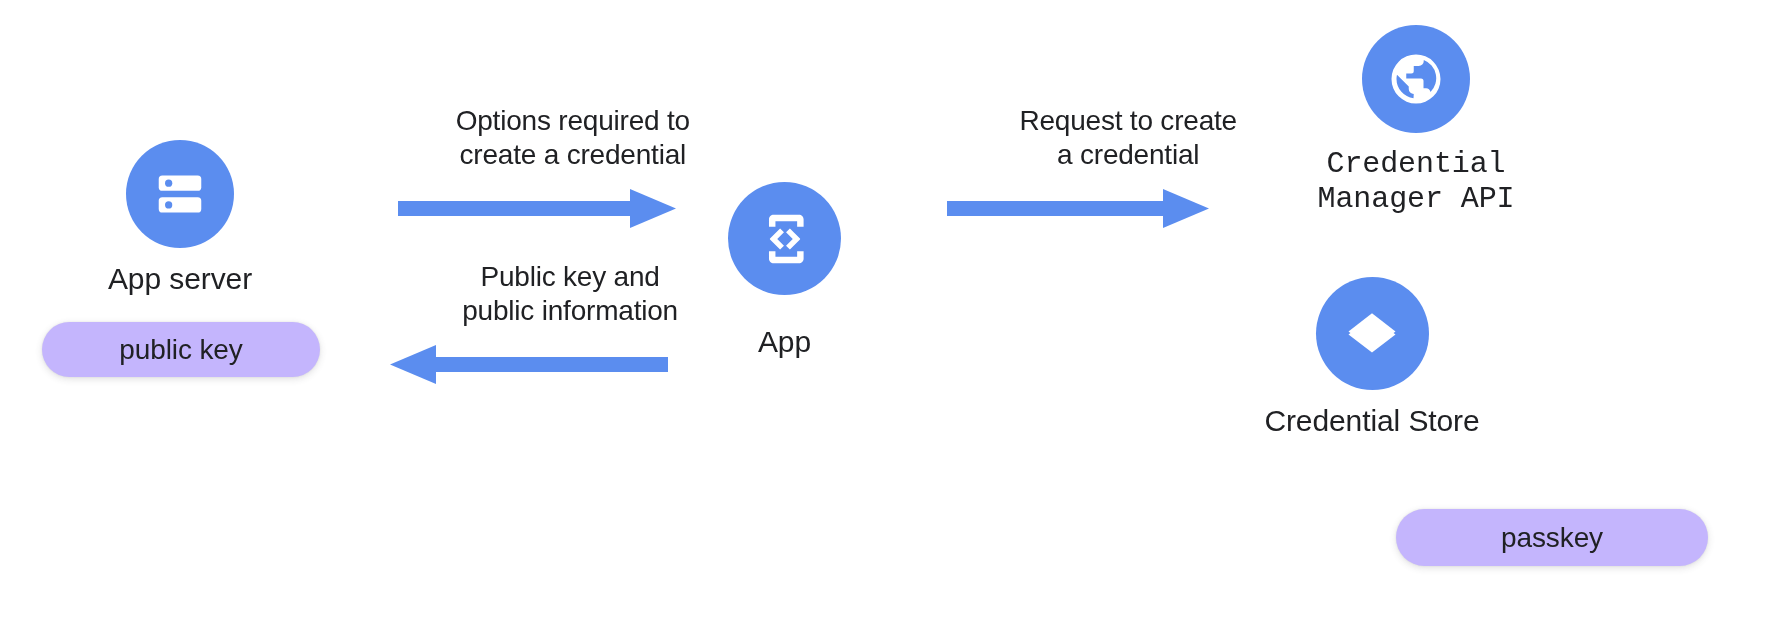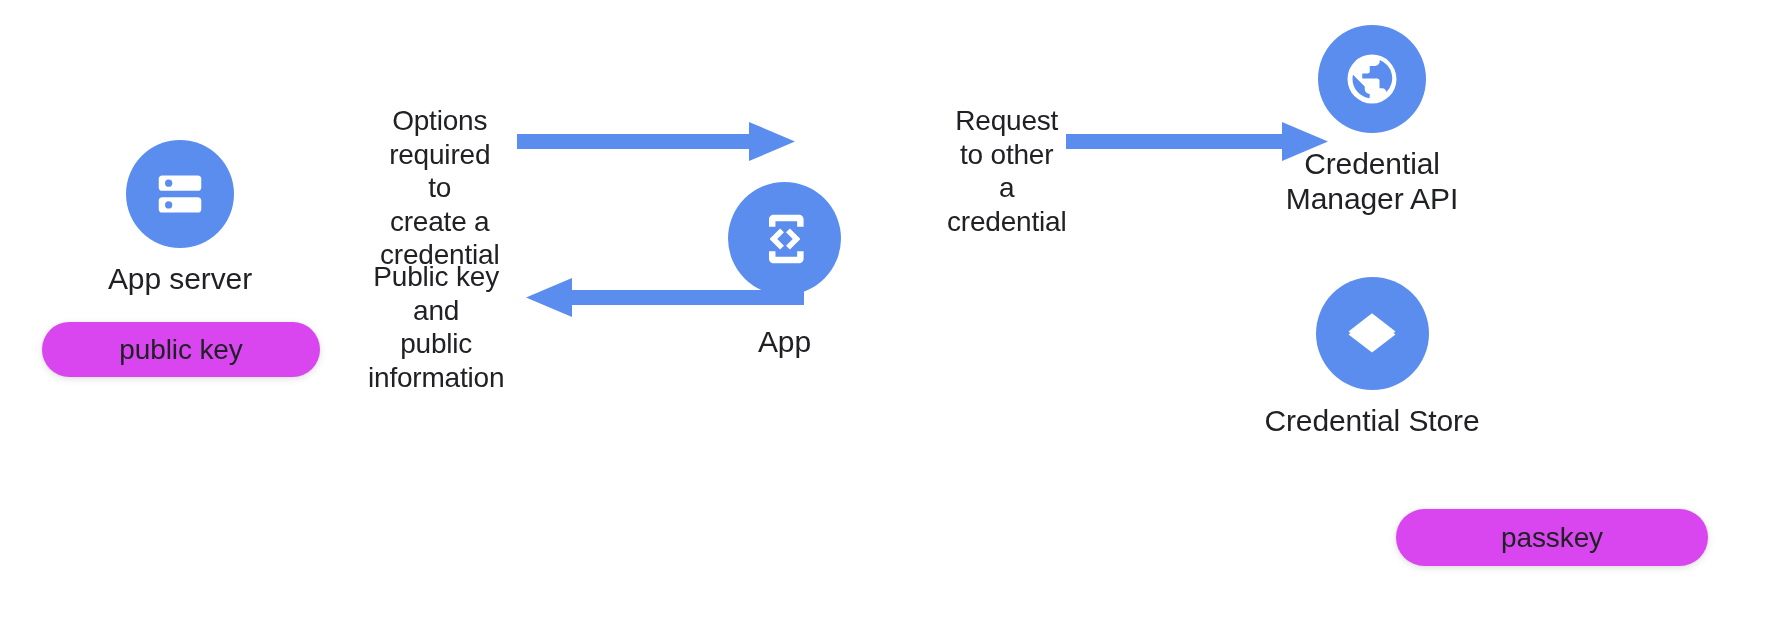--- a/index.html
+++ b/index.html
@@ -37,37 +37,37 @@
     line-height: 1.16;
     color: #202124;
     text-align: center;
     white-space: pre-line;
     letter-spacing: -0.1px;
   }
 
   
   .pill {
     position: absolute;
-    background: #d946ef;
+    background: #c4b5fd;
     border-radius: 999px;
     box-shadow: 0 2px 7px rgba(60,64,67,0.16), 0 0 2px rgba(60,64,67,0.10);
     display: flex;
     align-items: center;
     justify-content: center;
     font-size: 28px;
     color: #202124;
     letter-spacing: -0.1px;
   }
 
   
   .flow {
     position: absolute;
     display: flex;
-    flex-direction: row;
-    align-items: flex-start;
+    flex-direction: column;
+    align-items: flex-end;
   }
   .flow-caption {
     font-size: 28px;
     line-height: 1.2;
     color: #202124;
     text-align: center;
     white-space: pre-line;
     letter-spacing: -0.2px;
   }
   .flow-caption.mono {
@@ -106,21 +106,21 @@
       <svg width="62" height="62" viewBox="0 0 24 24" aria-hidden="true">
         <path fill="#ffffff" d="M6.6 2.6h10.8c1.0 0 1.8 0.8 1.8 1.8v2.9h-2.5V5.1H8.3v2.2H5.8V4.4c0-1.0 0.8-1.8 1.8-1.8z"></path>
         <path fill="#ffffff" d="M5.8 16.7h2.5v2.2h8.4v-2.2h2.5v2.9c0 1.0-0.8 1.8-1.8 1.8H7.6c-1.0 0-1.8-0.8-1.8-1.8v-2.9z"></path>
         <path fill="#ffffff" d="M10.1 7.9 6.2 11.8c-0.1 0.1-0.1 0.3 0 0.4l3.9 3.9 1.5-1.5-2.6-2.6 2.6-2.6z"></path>
         <path fill="#ffffff" d="M13.9 7.9 12.4 9.4l2.6 2.6-2.6 2.6 1.5 1.5 3.9-3.9c0.1-0.1 0.1-0.3 0-0.4z"></path>
       </svg>
     </div>
     <div class="node-label">App</div>
   </div>
 
-  <div class="node" style="left:1264px; top:25px; width:216px;">
+  <div class="node" style="left:1308px; top:25px; width:216px;font-family:Liberation Mono, monospace;">
     <div class="circle" style="width:108px;height:108px;">
       <svg width="60" height="60" viewBox="0 0 24 24" aria-hidden="true">
         <path fill="#ffffff" d="M12 2.2A9.8 9.8 0 1 0 21.8 12 9.81 9.81 0 0 0 12 2.2zm-1 17.5A7.83 7.83 0 0 1 4.2 12a7.9 7.9 0 0 1 .2-1.7l4.7 4.7v1a2 2 0 0 0 2 2zm6.8-2.5a1.94 1.94 0 0 0-1.8-1.5h-1v-2.9a1 1 0 0 0-1-1H8.1v-2h2a1 1 0 0 0 1-1v-2h2a2 2 0 0 0 2-2v-0.4a7.81 7.81 0 0 1 2.7 12.8z"></path>
       </svg>
     </div>
     <div class="node-label">Credential
 Manager API</div>
   </div>
 
   <div class="node" style="left:1258px; top:277px; width:228px;">
@@ -153,21 +153,21 @@
 public information</div>
     <div class="arrow-wrap">
       <svg width="310" height="52" viewBox="0 0 310 52" aria-hidden="true">
         <rect x="60" y="18" width="240" height="15" fill="#5B8DEF"></rect>
         <path d="M68 6 L22 25.5 L68 45 Z" fill="#5B8DEF"></path>
       </svg>
     </div>
   </div>
 
   <div class="flow" style="left:947px; top:104px; width:290px;">
-    <div class="flow-caption">Request to other
+    <div class="flow-caption">Request to create
 a credential</div>
     <div class="arrow-wrap">
       <svg width="290" height="52" viewBox="0 0 290 52" aria-hidden="true">
         <rect x="0" y="18" width="224" height="15" fill="#5B8DEF"></rect>
         <path d="M216 6 L262 25.5 L216 45 Z" fill="#5B8DEF"></path>
       </svg>
     </div>
   </div>
 
 

